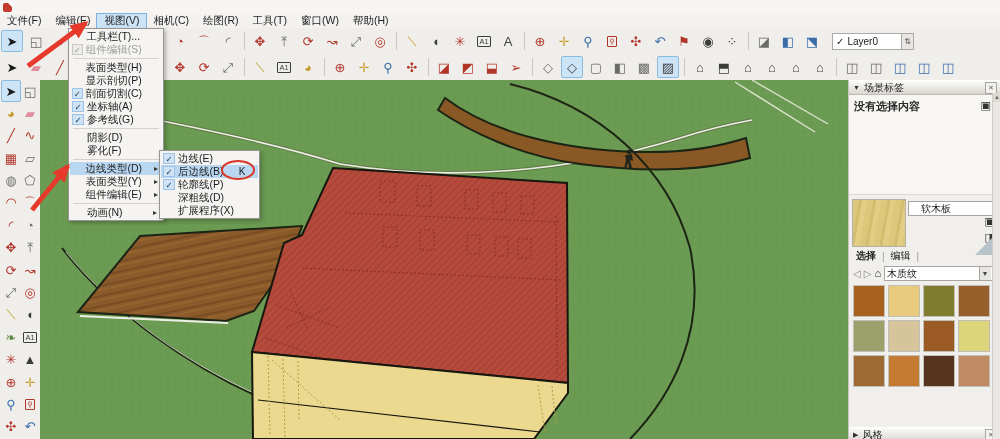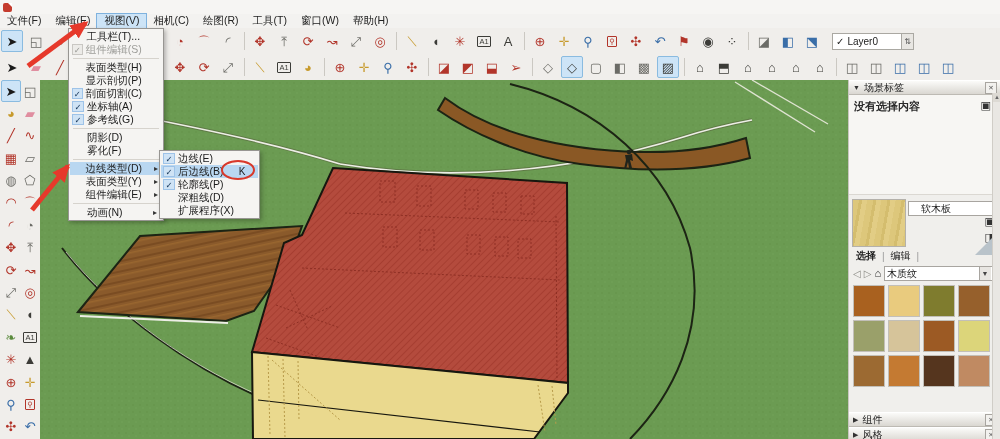--- a/index.html
+++ b/index.html
@@ -605,25 +605,20 @@
         <div class="swatch" style="background: rgb(214, 196, 154);"></div>
         <div class="swatch" style="background: rgb(156, 90, 36);"></div>
         <div class="swatch" style="background: rgb(220, 213, 122);"></div>
         <div class="swatch" style="background: rgb(156, 106, 50);"></div>
         <div class="swatch" style="background: rgb(196, 122, 50);"></div>
         <div class="swatch" style="background: rgb(85, 53, 30);"></div>
         <div class="swatch" style="background: rgb(192, 138, 98);"></div>
       </div>
   </div>
 
-  <div class="shead bsec" style="top:332px">
-    <span class="tri">▶</span>
-    <span class="stitle">组件</span>
-    <span class="sx">✕</span>
-  </div>
   <div class="shead bsec" style="top:347px">
     <span class="tri">▶</span>
     <span class="stitle">风格</span>
     <span class="sx">✕</span>
   </div>
 
   <div class="scroll">
     <div class="scrollup">▲</div>
   </div>
 </div>

